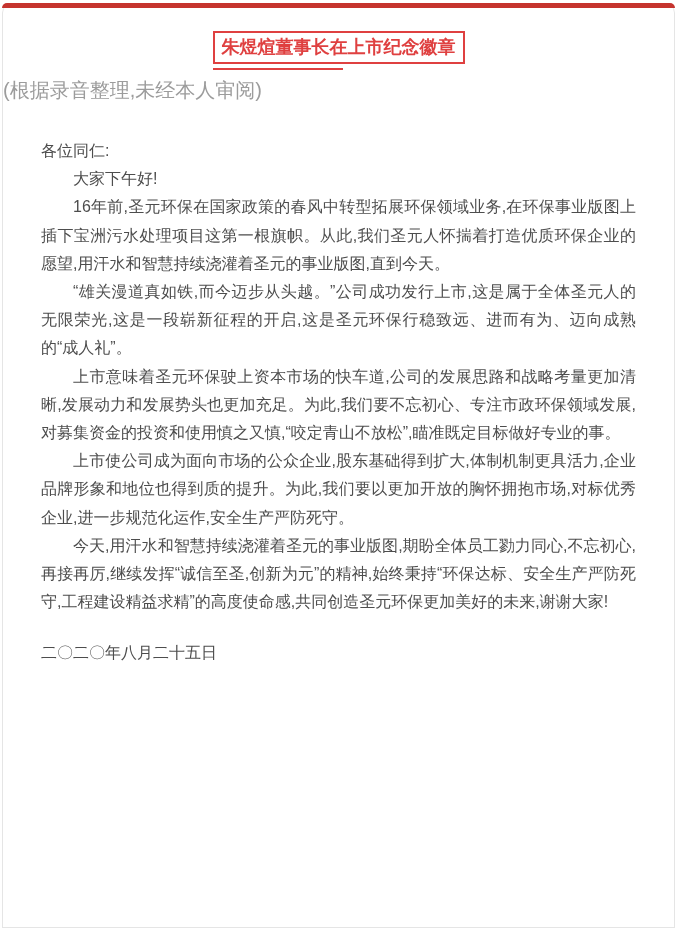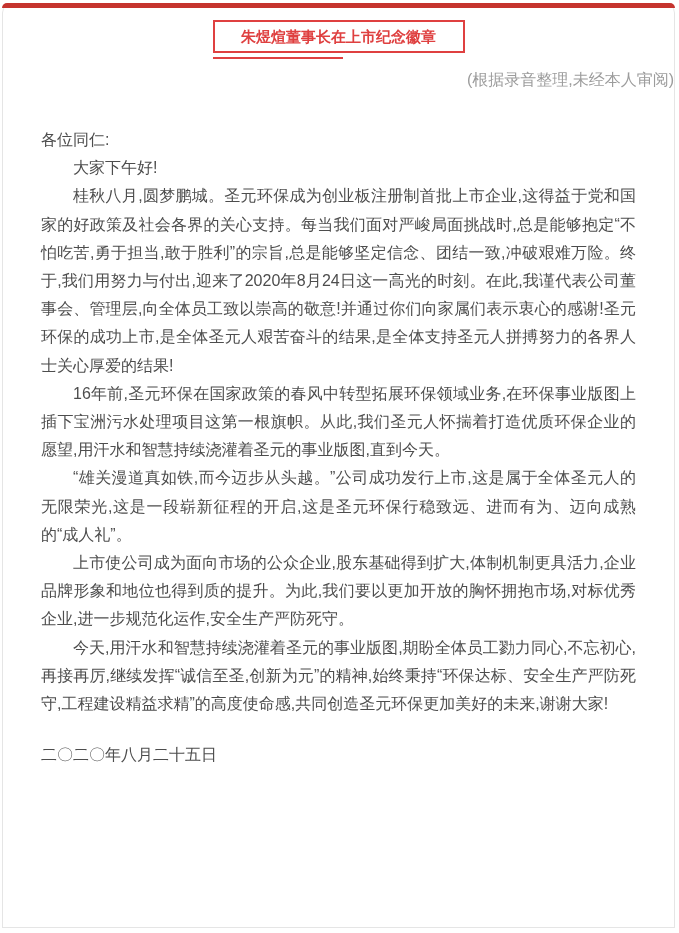--- a/index.html
+++ b/index.html
@@ -27,42 +27,42 @@
     position: absolute;
     top: 0;
     left: -1px;
     width: 673px;
     height: 5px;
     background: #c5342e;
     border-radius: 10px 10px 0 0;
   }
   .title-box {
     width: 252px;
-    margin: 17px auto 0 auto;
+    margin: 28px auto 0 auto;
     border: 2px solid #df4040;
     box-sizing: border-box;
     padding: 2px 4px;
     text-align: center;
     color: #df4040;
     font-weight: bold;
-    font-size: 15px;
+    font-size: 18px;
     line-height: 25px;
   }
   .title-underline {
     width: 130px;
     height: 2px;
     background: #df4040;
     margin-top: 4px;
     margin-left: calc(50% - 126px);
   }
   .subtitle {
     margin: 11px 0 0 0;
-    text-align: right;
+    text-align: left;
     color: #9c9c9c;
-    font-size: 16px;
+    font-size: 20px;
     line-height: 19px;
   }
   .body-text {
     margin: 4px;
     padding: 33px 34px 0 34px;
     color: #4d4d4d;
     font-size: 16px;
     line-height: 28.2px;
     text-align: justify;
     text-justify: inter-ideograph;
@@ -90,20 +90,20 @@
     <div>朱煜煊董事长在上市纪念徽章</div>
   </div>
 
   <div class="title-underline"></div>
 
   <p class="subtitle">(根据录音整理,未经本人审阅)</p>
 
   <div class="body-text">
     <p>各位同仁:</p>
     <p class="para">大家下午好!</p>
-    <p class="para">桂秋八月,圆梦鹏城。圣元环保成为创业板注册制首批上市企业,这得益于党和国家的好政策及社会各界的关心支持。每当我们面对严峻局面挑战时,总是能够抱定“不怕吃苦,勇于担当,敢于胜利”的宗旨,总是能够坚定信念、团结一致,冲破艰难万险。终于,我们用努力与付出,迎来了2020年8月24日这一高光的时刻。在此,我谨代表公司董事会、管理层,向全体员工致以崇高的敬意!并通过你们向家属们表示衷心的感谢!圣元环保的成功上市,是全体圣元人艰苦奋斗的结果,是全体支持圣元人拼搏努力的各界人士关心厚爱的结果!</p>
     <p class="para">16年前,圣元环保在国家政策的春风中转型拓展环保领域业务,在环保事业版图上插下宝洲污水处理项目这第一根旗帜。从此,我们圣元人怀揣着打造优质环保企业的愿望,用汗水和智慧持续浇灌着圣元的事业版图,直到今天。</p>
     <p class="para">“雄关漫道真如铁,而今迈步从头越。”公司成功发行上市,这是属于全体圣元人的无限荣光,这是一段崭新征程的开启,这是圣元环保行稳致远、进而有为、迈向成熟的“成人礼”。</p>
+    <p class="para">上市意味着圣元环保驶上资本市场的快车道,公司的发展思路和战略考量更加清晰,发展动力和发展势头也更加充足。为此,我们要不忘初心、专注市政环保领域发展,对募集资金的投资和使用慎之又慎,“咬定青山不放松”,瞄准既定目标做好专业的事。</p>
     <p class="para">上市使公司成为面向市场的公众企业,股东基础得到扩大,体制机制更具活力,企业品牌形象和地位也得到质的提升。为此,我们要以更加开放的胸怀拥抱市场,对标优秀企业,进一步规范化运作,安全生产严防死守。</p>
     <p class="para">今天,用汗水和智慧持续浇灌着圣元的事业版图,期盼全体员工勠力同心,不忘初心,再接再厉,继续发挥“诚信至圣,创新为元”的精神,始终秉持“环保达标、安全生产严防死守,工程建设精益求精”的高度使命感,共同创造圣元环保更加美好的未来,谢谢大家!</p>
     <p class="date-line">二〇二〇年八月二十五日</p>
   </div>
 </div>
 
 </body></html>

